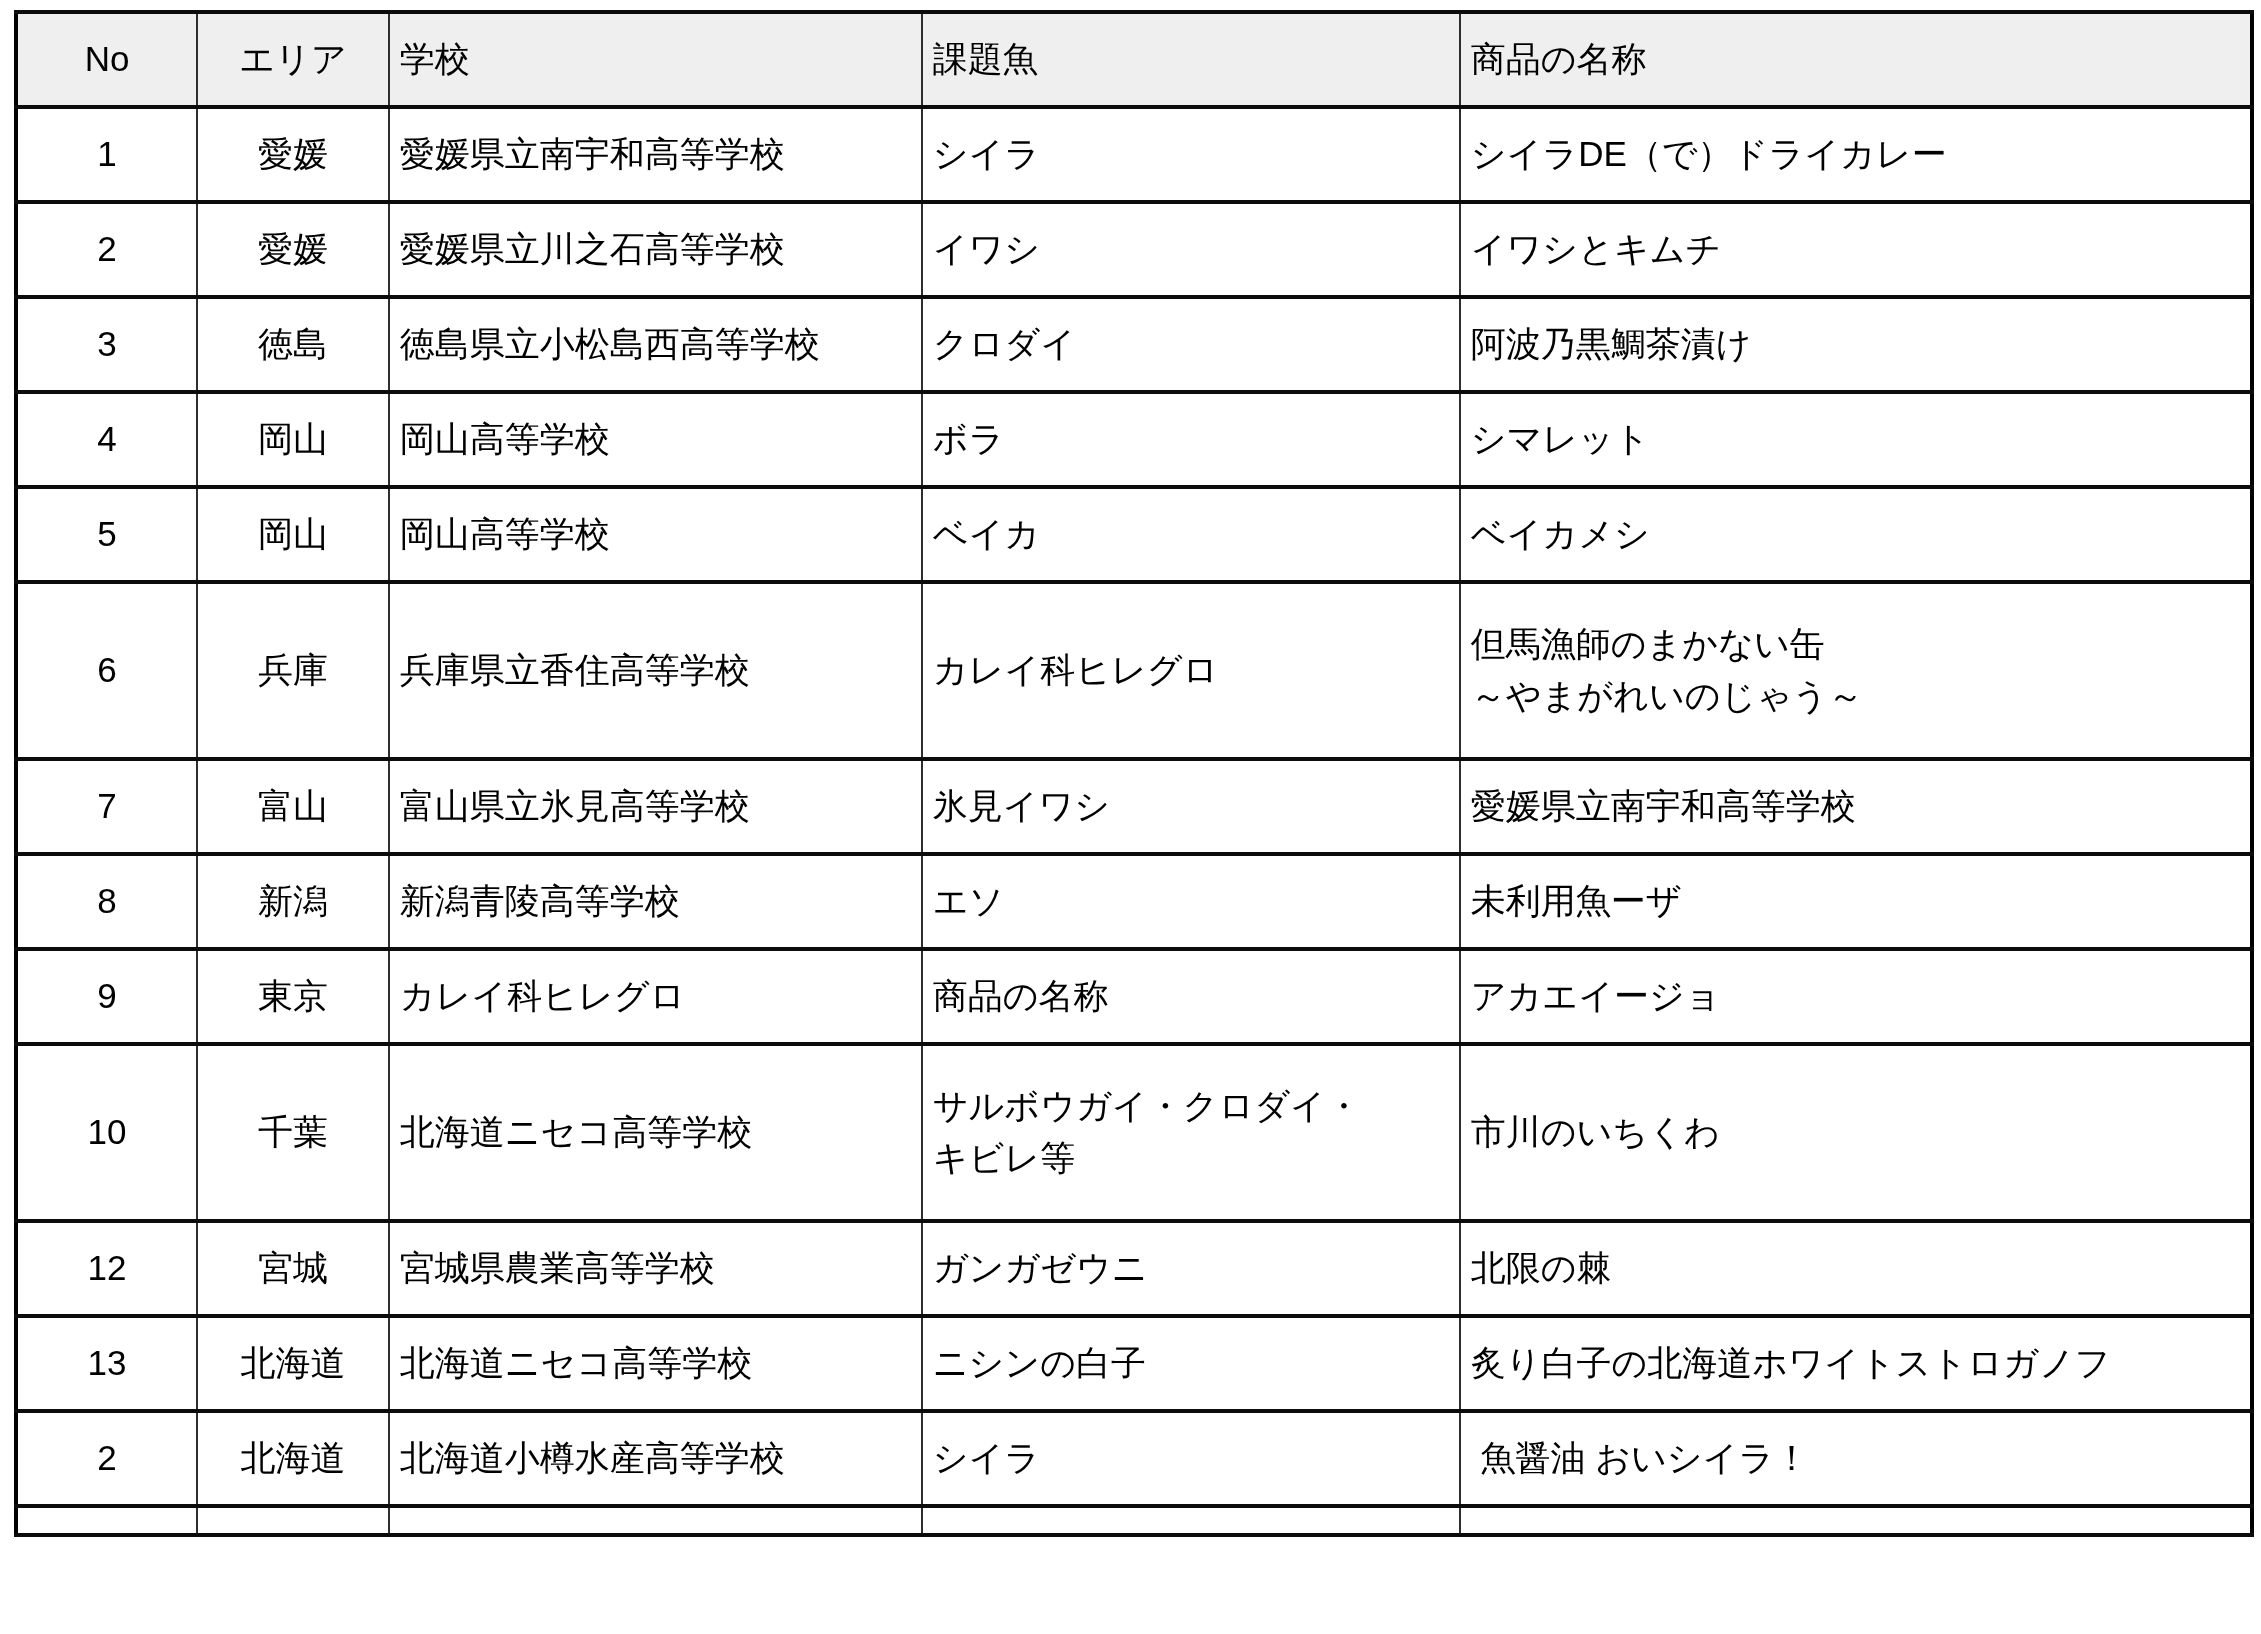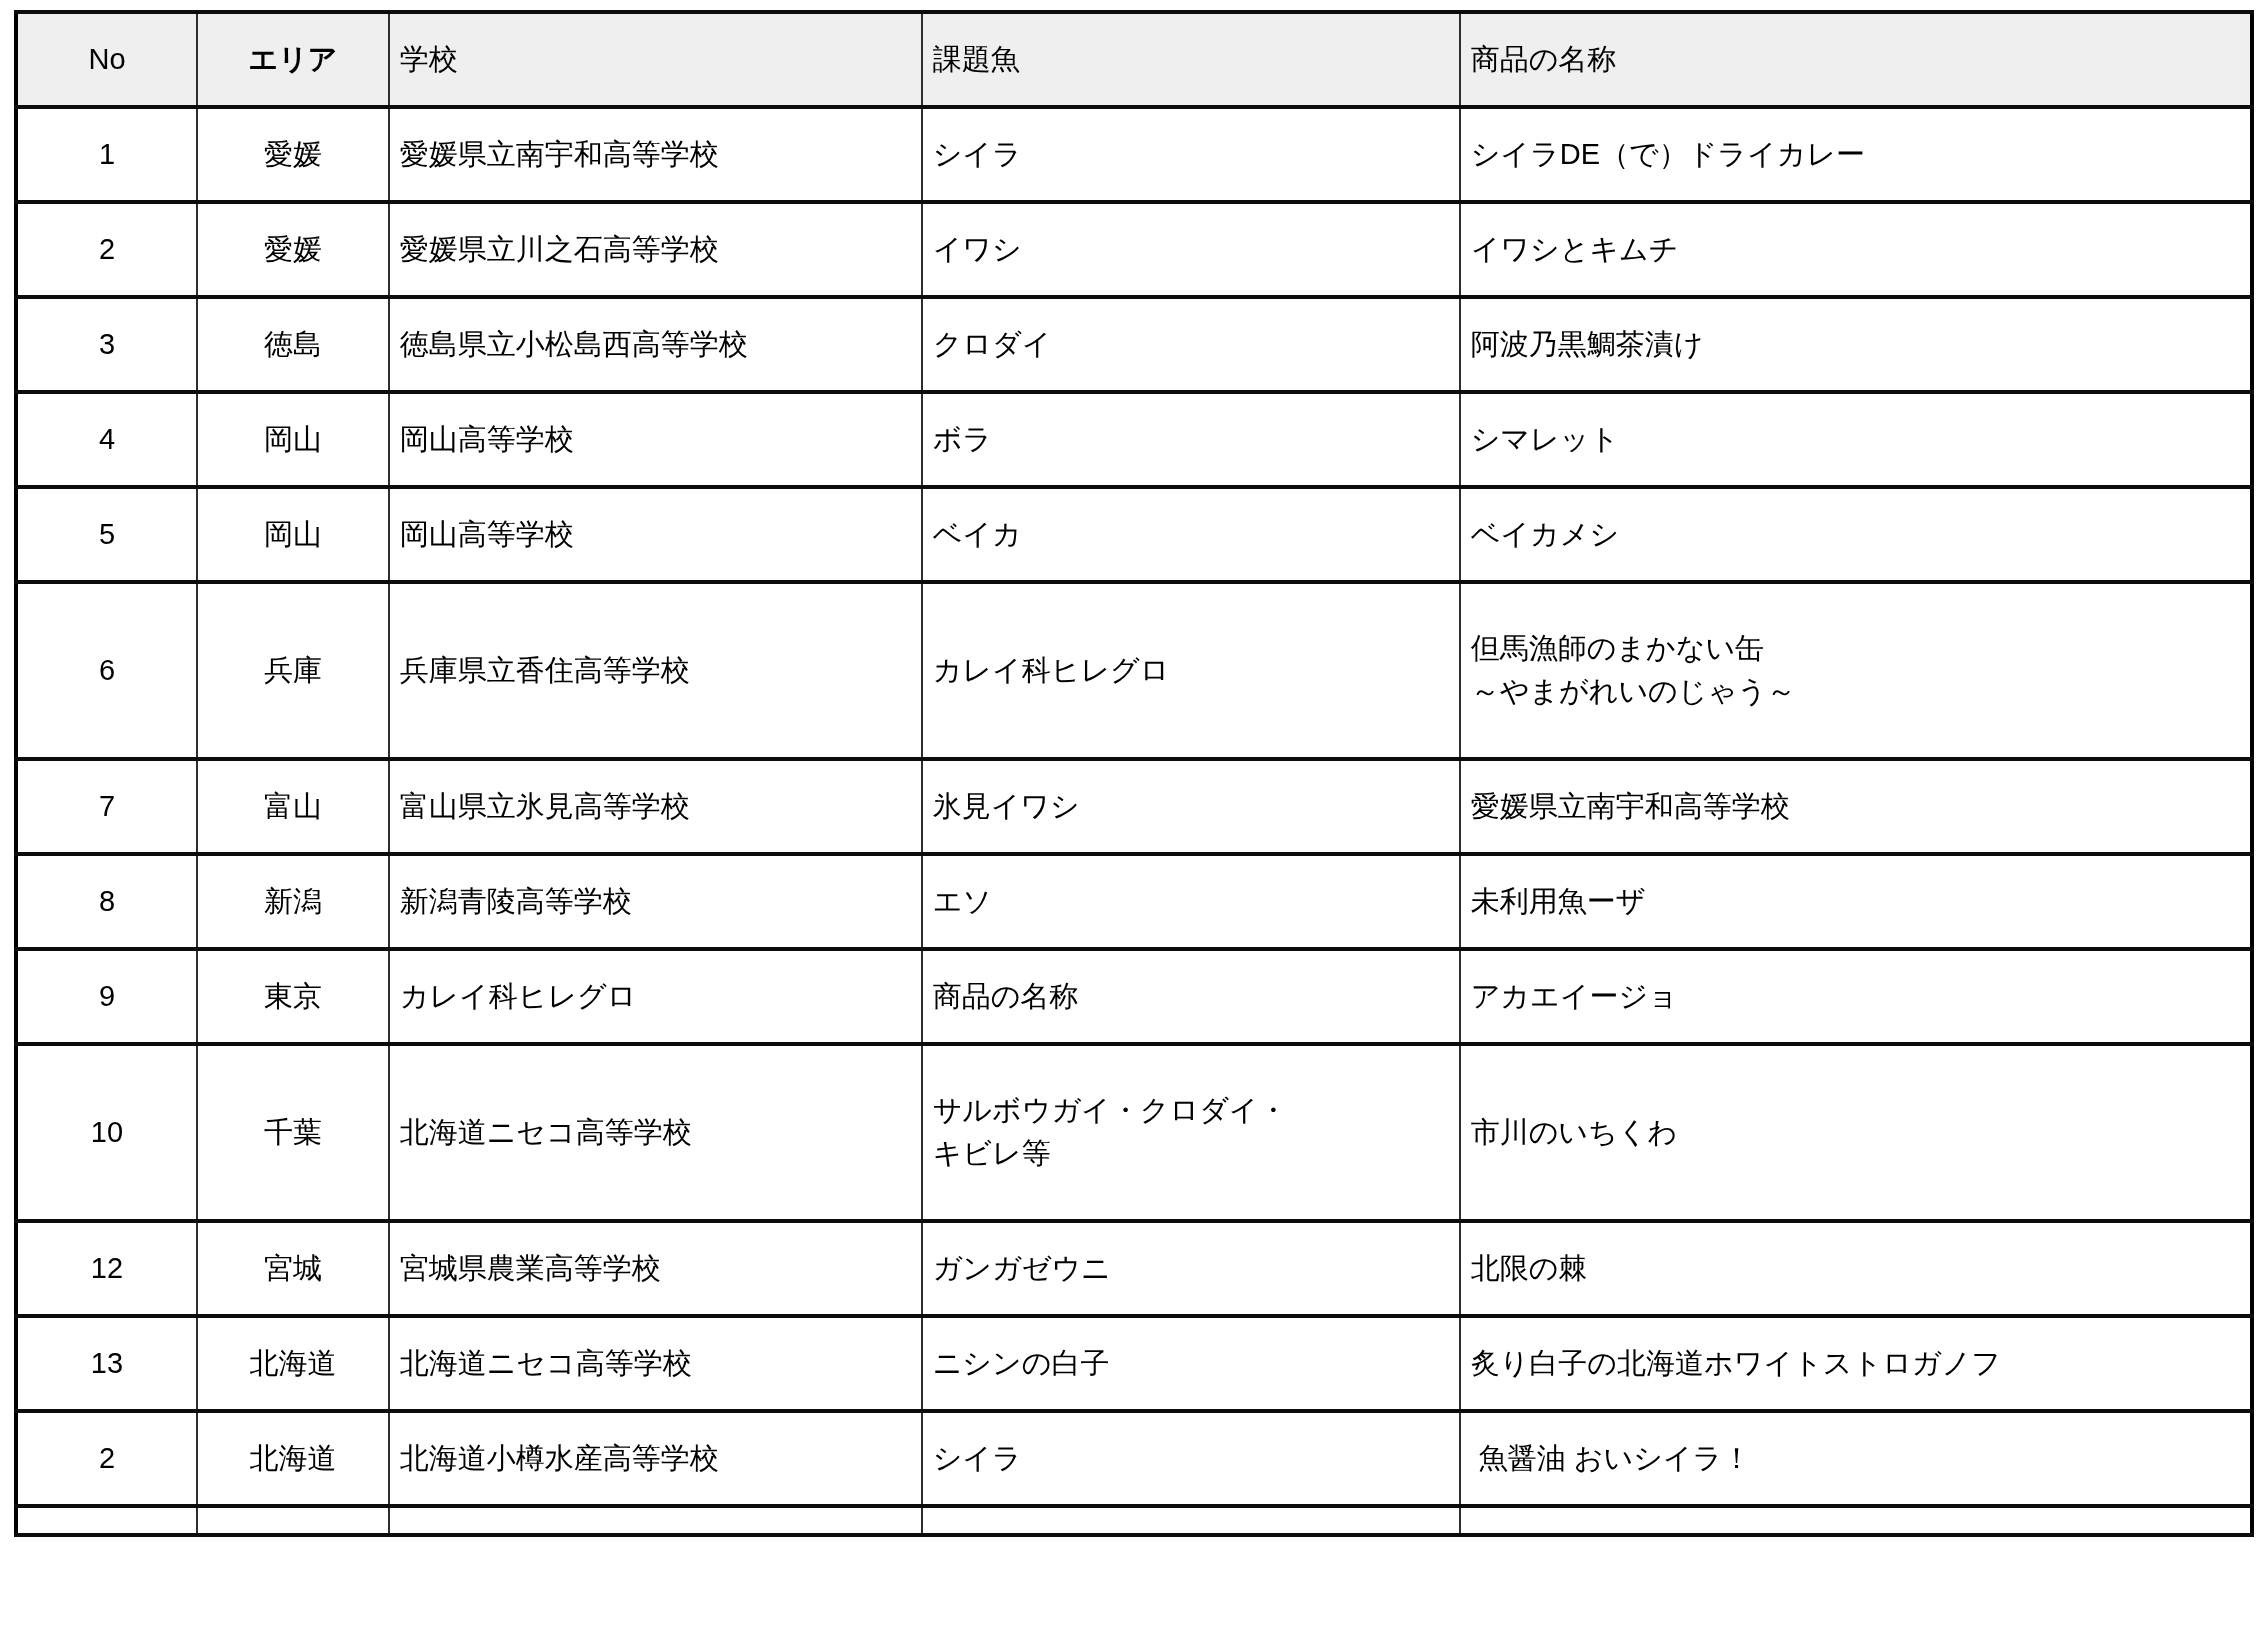--- a/index.html
+++ b/index.html
@@ -19,42 +19,42 @@
   table.fish-table {
     position: absolute;
     left: 14px;
     top: 10.4px;
     width: 2236px;
     border-collapse: collapse;
     table-layout: fixed;
     background: #ffffff;
     color: #000000;
     font-family: "Liberation Sans", "DejaVu Sans", sans-serif;
-    font-size: 29px;
+    font-size: 35px;
     line-height: 1.5;
     border: 4.2px solid #000000;
   }
   .fish-table th, .fish-table td {
     border-left: 2.8px solid #2e2e2e;
     border-right: 2.8px solid #2e2e2e;
     border-top: 4.9px solid #0c0c0c;
     border-bottom: 4.9px solid #0c0c0c;
     padding: 4.2px 9.7px;
     vertical-align: middle;
     text-align: left;
     white-space: pre-line;
     overflow: hidden;
     font-weight: normal;
   }
   .fish-table thead th {
     background: #efefef;
     height: 82px;
   }
   .fish-table .center { text-align: center; }
-  .fish-table th.bold { font-weight: bold; margin-left: 36px; }
+  .fish-table th.bold { font-weight: normal; margin-left: 36px; }
   tr.h-normal { height: 95px; }
   tr.h-tall   { height: 177px; }
   tr.h-partial{ height: 29px; }
 </style>
 </head>
 <body>
 
 <div class="sheet">
   <table class="fish-table">
     <colgroup>

